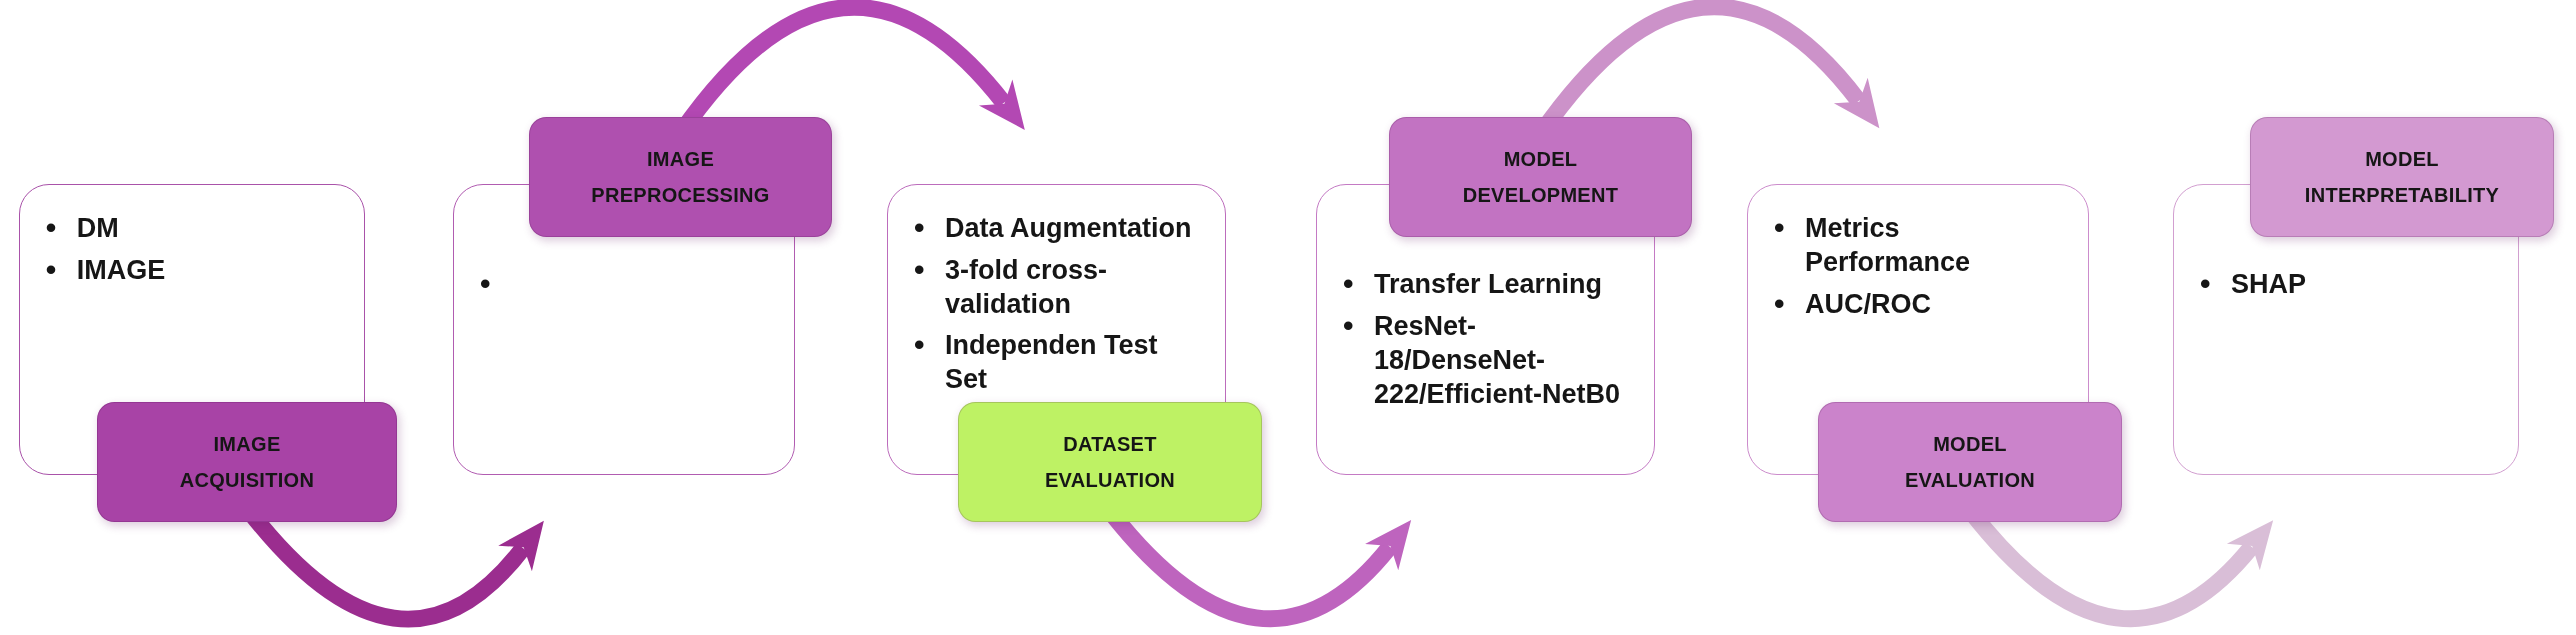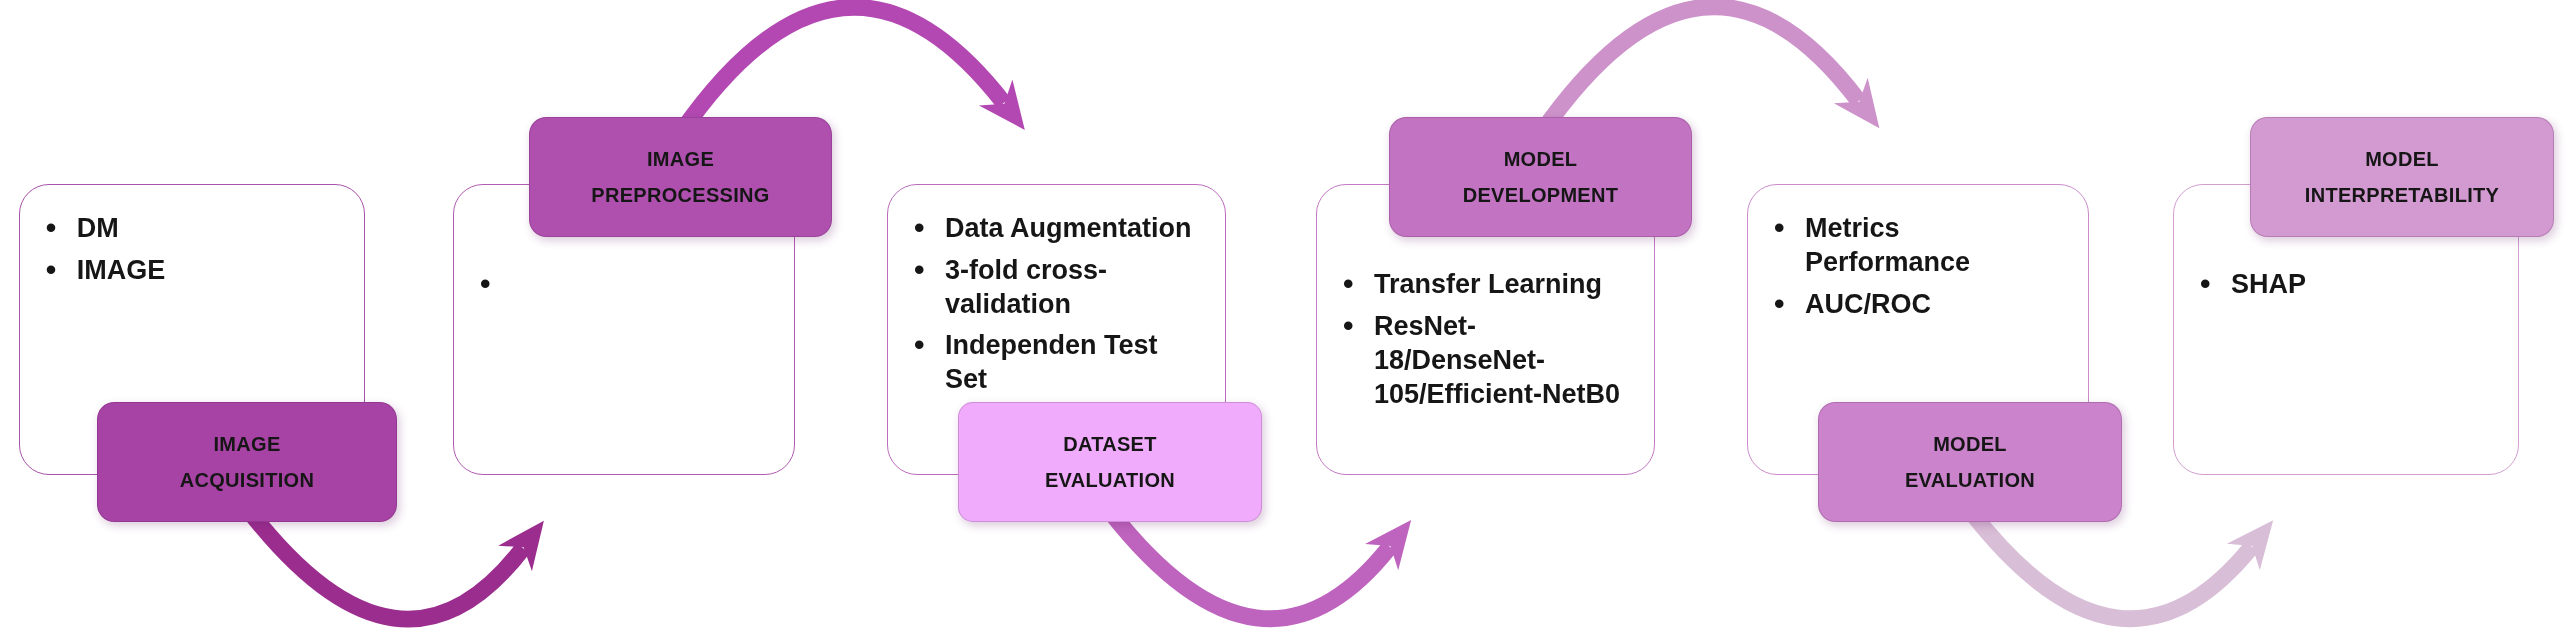--- a/index.html
+++ b/index.html
@@ -117,39 +117,39 @@
       </li>
       <li>
         <span class="dot">•</span>
         <span class="btext">
           <span class="bline">Independen Test</span>
           <span class="bline">Set</span>
         </span>
       </li>
     </ul>
   </div>
-  <div class="titlebox p3t" style="background-color: #f0abfc; border-radius: 15px;">
+  <div class="titlebox p3t" style="background-color: #bef264;">
     <span class="titleline">DATASET</span>
     <span class="titleline">EVALUATION</span>
   </div>
 
   <div class="card low p4c" style="border-color: rgb(196, 122, 196);">
     <ul>
       <li>
         <span class="dot">•</span>
         <span class="btext">
             <span class="bline">Transfer Learning</span>
           </span>
       </li>
       <li>
         <span class="dot">•</span>
         <span class="btext">
           <span class="bline">ResNet-</span>
           <span class="bline">18/DenseNet-</span>
-          <span class="bline">105/Efficient-NetB0</span>
+          <span class="bline">222/Efficient-NetB0</span>
         </span>
       </li>
     </ul>
   </div>
   <div class="titlebox p4t" style="background-color: rgb(194, 115, 194);">
     <span class="titleline">MODEL</span>
     <span class="titleline">DEVELOPMENT</span>
   </div>
 
   <div class="card p5c" style="border-color: rgb(204, 140, 204);">

